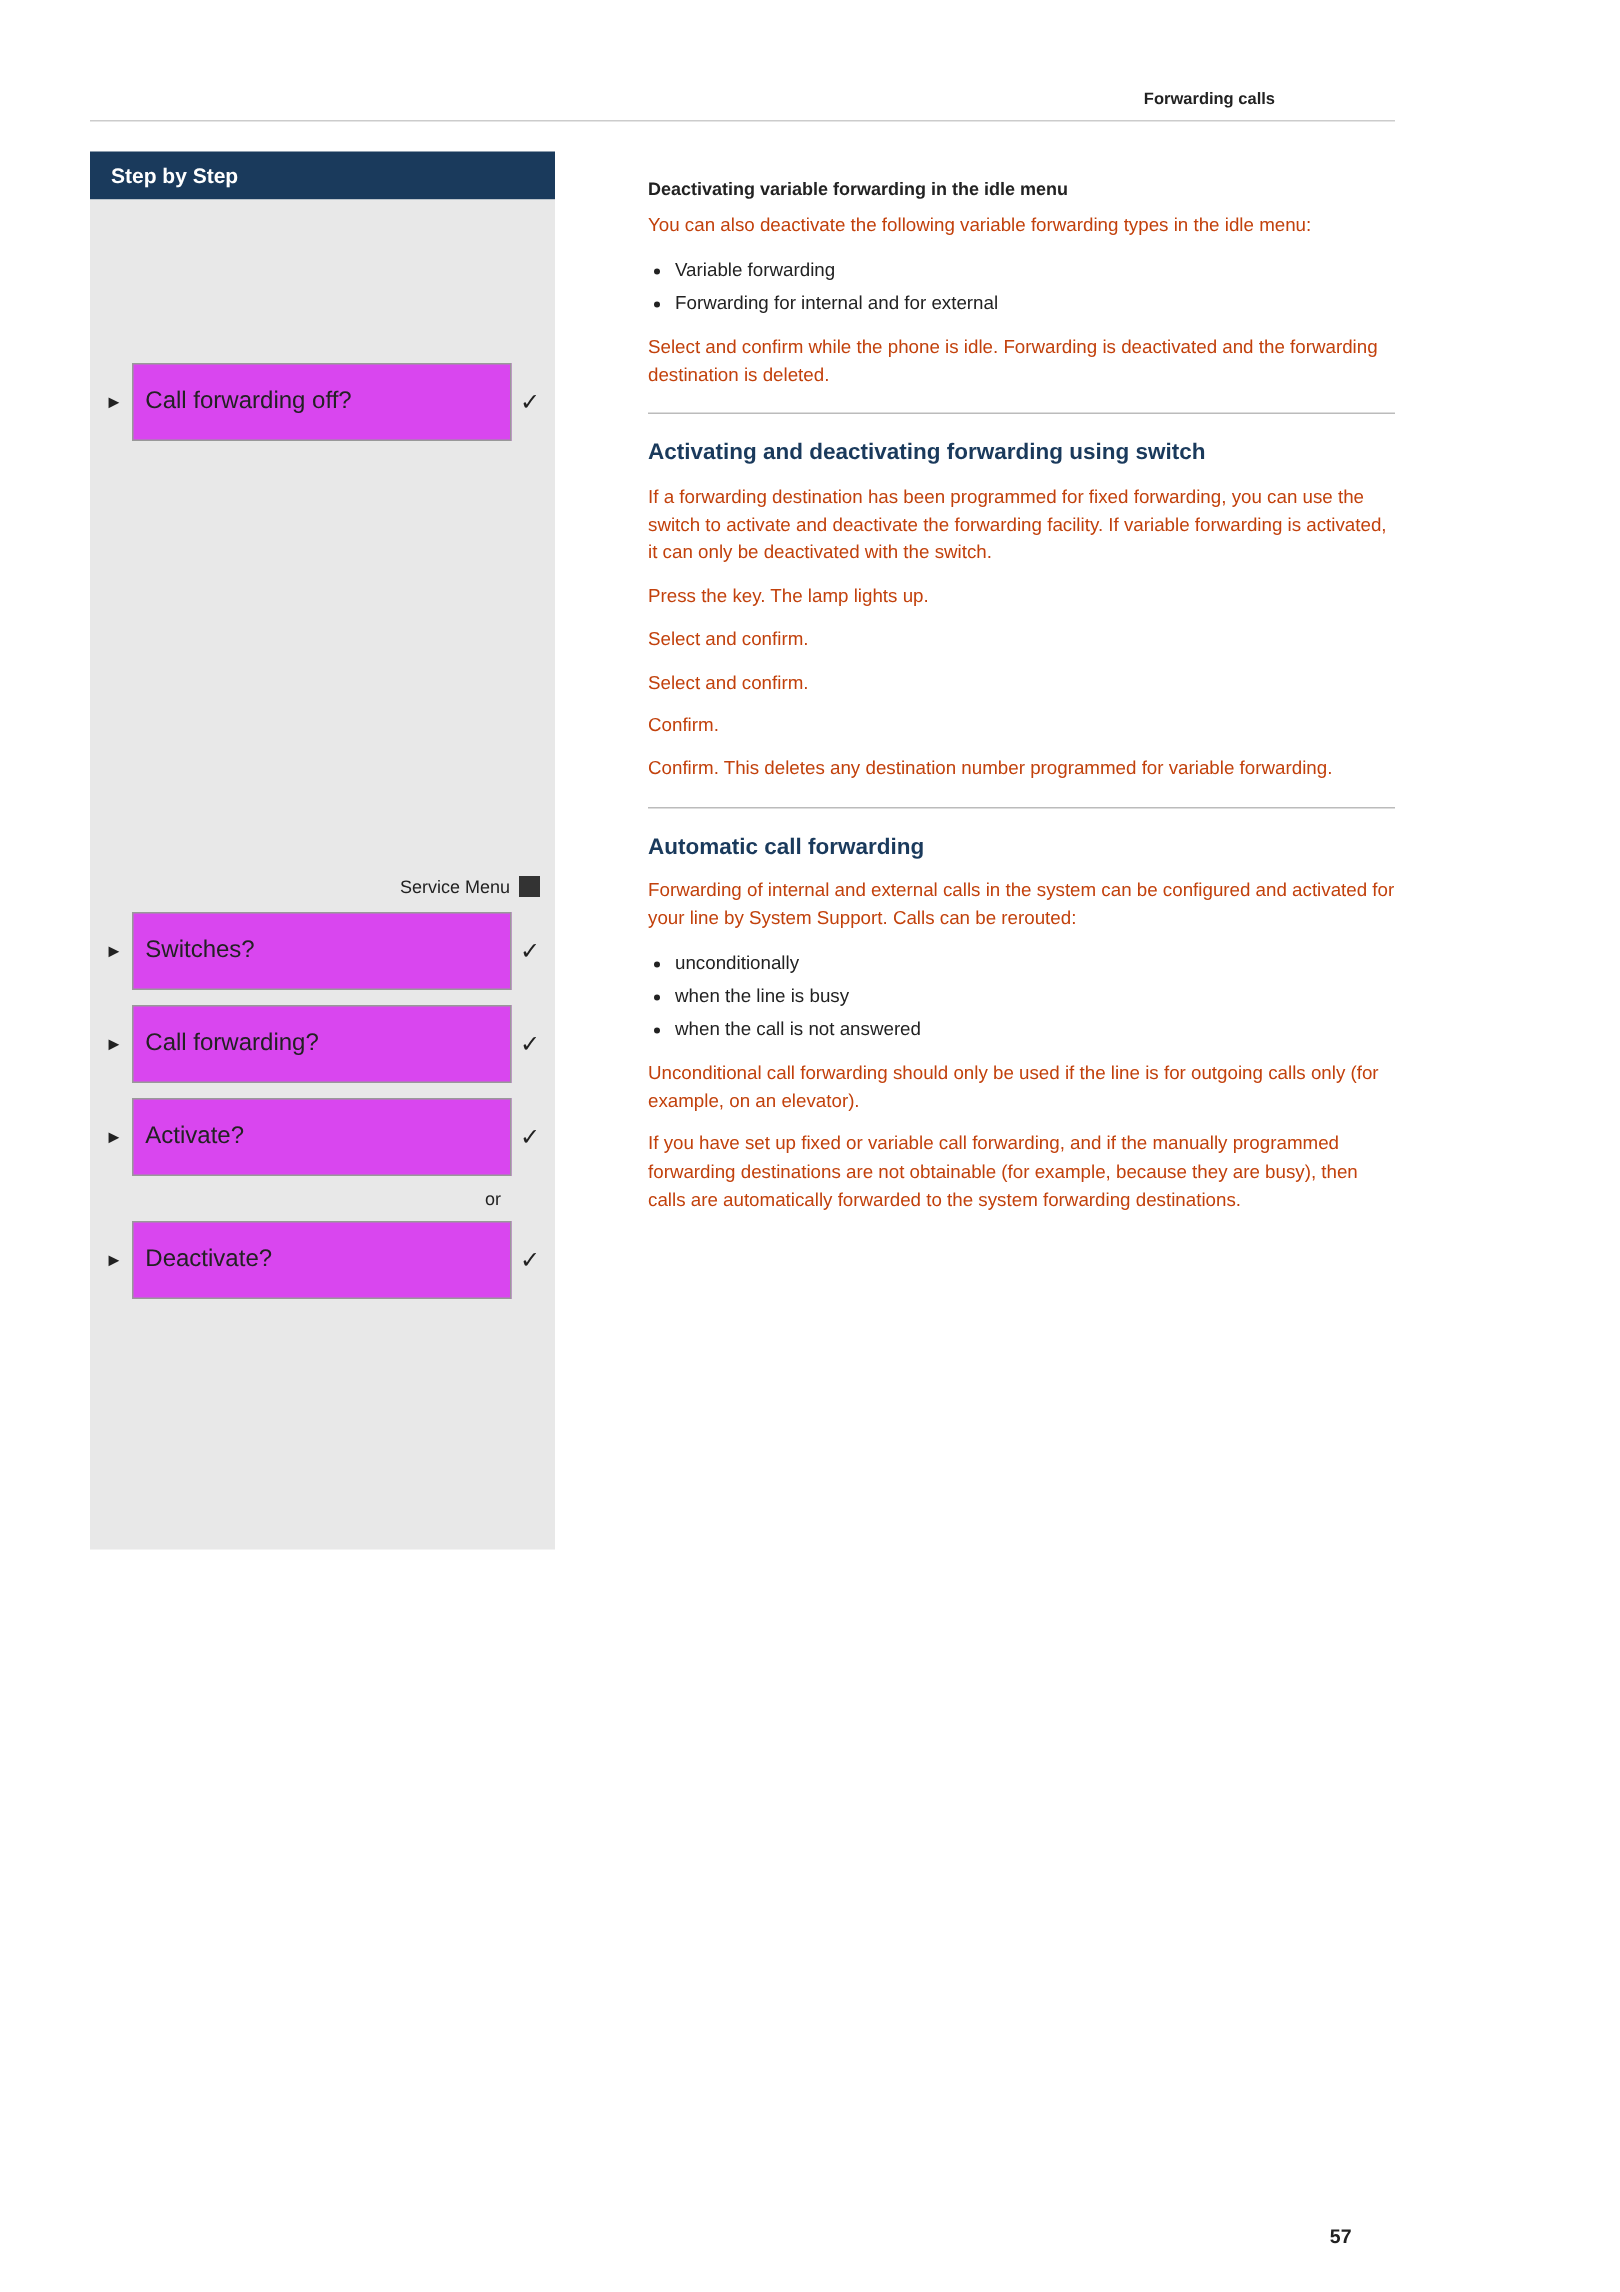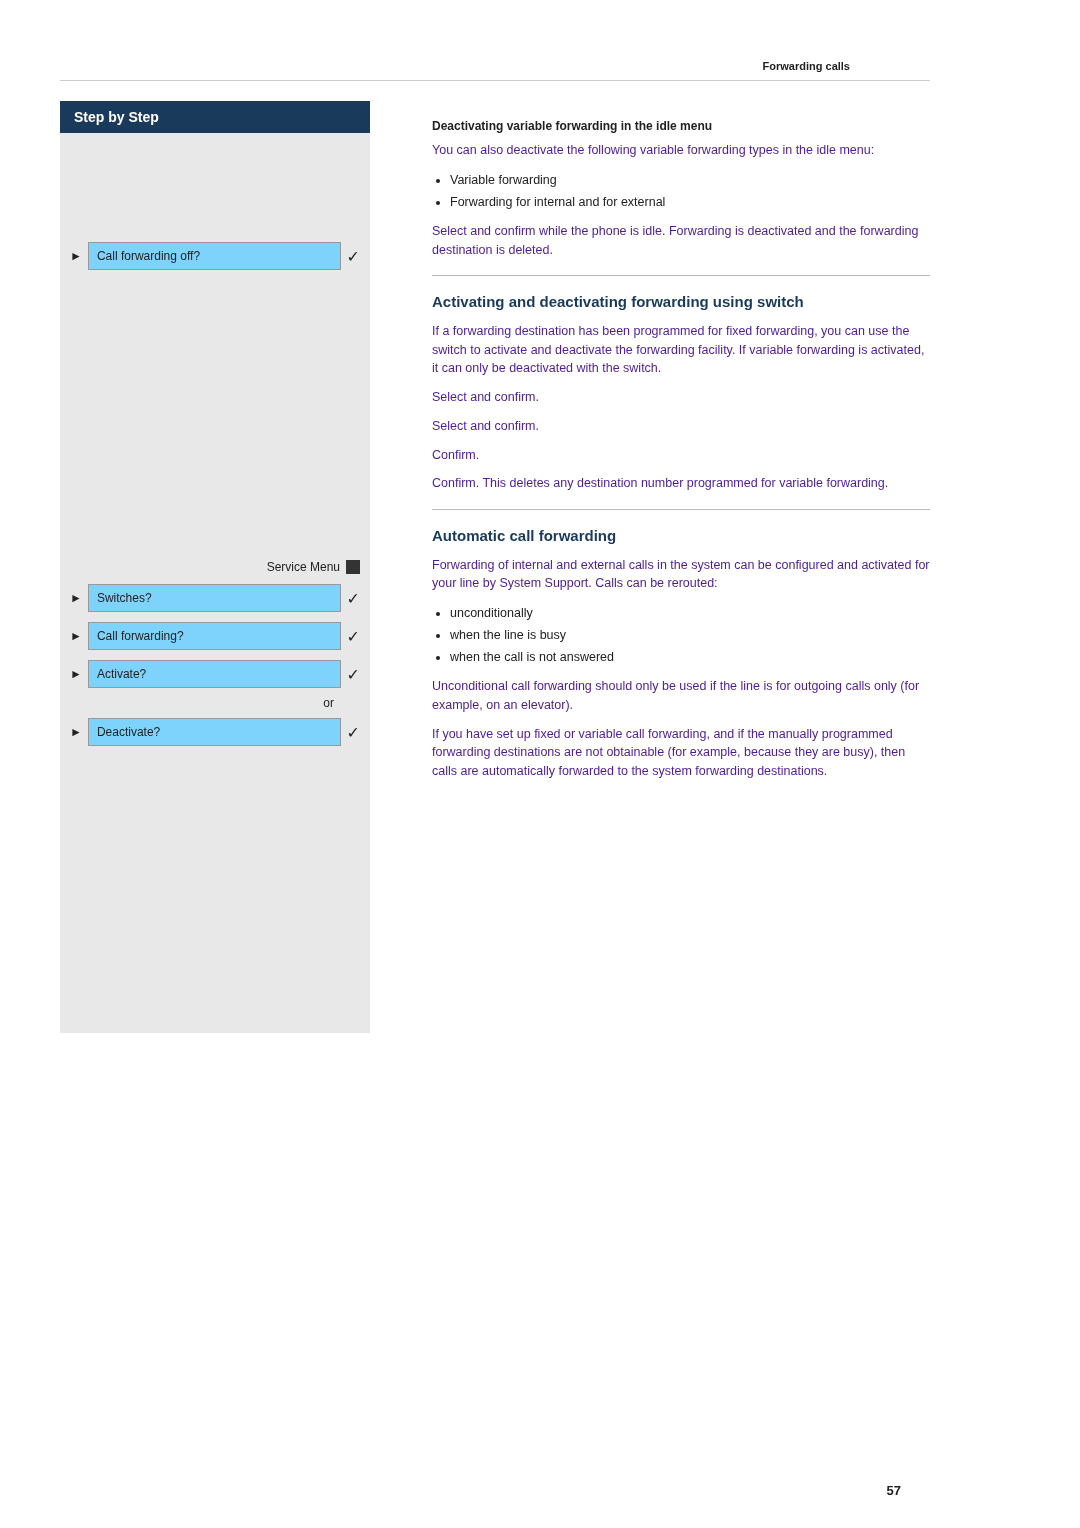--- a/index.html
+++ b/index.html
@@ -81,23 +81,23 @@
 
     .step-arrow {
       color: #222;
       font-size: 12px;
       margin-right: 6px;
       flex-shrink: 0;
     }
 
     .step-box {
       border: 1px solid #999;
-      background: #7dd3fc;
-      padding: 6px 8px;
-      font-size: 12px;
+      background: #d946ef;
+      padding: 16px 8px;
+      font-size: 16px;
       flex: 1;
       min-width: 0;
     }
 
     .step-check {
       font-size: 16px;
       color: #222;
       margin-left: 6px;
       flex-shrink: 0;
     }
@@ -149,21 +149,21 @@
     .section-heading-small {
       font-size: 12px;
       font-weight: bold;
       color: #222;
       margin-bottom: 8px;
       margin-top: 18px;
     }
 
     .body-text {
       font-size: 12.5px;
-      color: #4c1d95;
+      color: #c2410c;
       line-height: 1.5;
       margin-bottom: 10px;
     }
 
     .bullet-list {
       margin: 6px 0 10px 18px;
       font-size: 12.5px;
       line-height: 1.6;
     }
 
@@ -254,20 +254,21 @@
       <ul class="bullet-list">
         <li>Variable forwarding</li>
         <li>Forwarding for internal and for external</li>
       </ul>
       <p class="body-text">Select and confirm while the phone is idle. Forwarding is deactivated and the forwarding destination is deleted.</p>
 
       <hr class="divider">
 
       <div class="section-heading-blue">Activating and deactivating forwarding using switch</div>
       <p class="body-text">If a forwarding destination has been programmed for fixed forwarding, you can use the switch to activate and deactivate the forwarding facility. If variable forwarding is activated, it can only be deactivated with the switch.</p>
+      <p class="body-text">Press the key. The lamp lights up.</p>
       <p class="body-text">Select and confirm.</p>
       <p class="body-text">Select and confirm.</p>
       <p class="body-text">Confirm.</p>
       <p class="body-text">Confirm. This deletes any destination number programmed for variable forwarding.</p>
 
       <hr class="divider">
 
       <div class="section-heading-blue">Automatic call forwarding</div>
       <p class="body-text">Forwarding of internal and external calls in the system can be configured and activated for your line by System Support. Calls can be rerouted:</p>
       <ul class="bullet-list">

